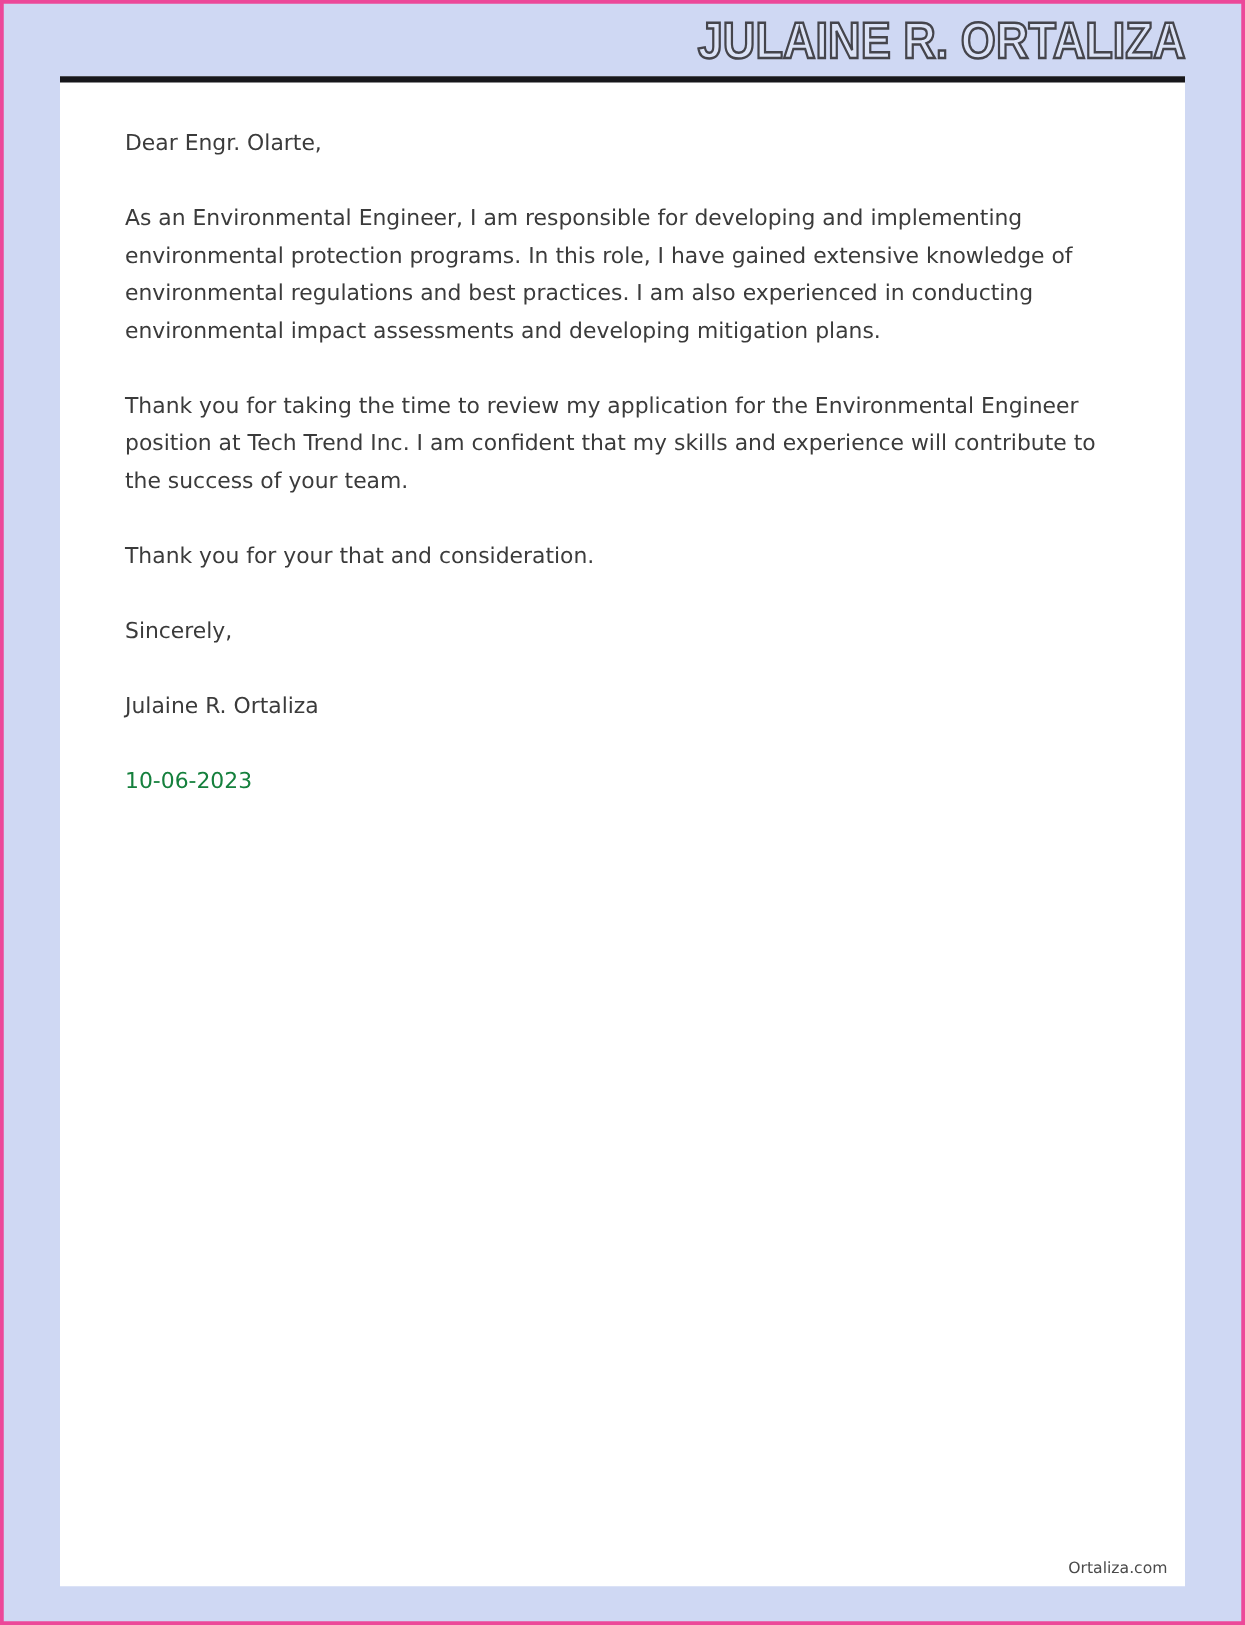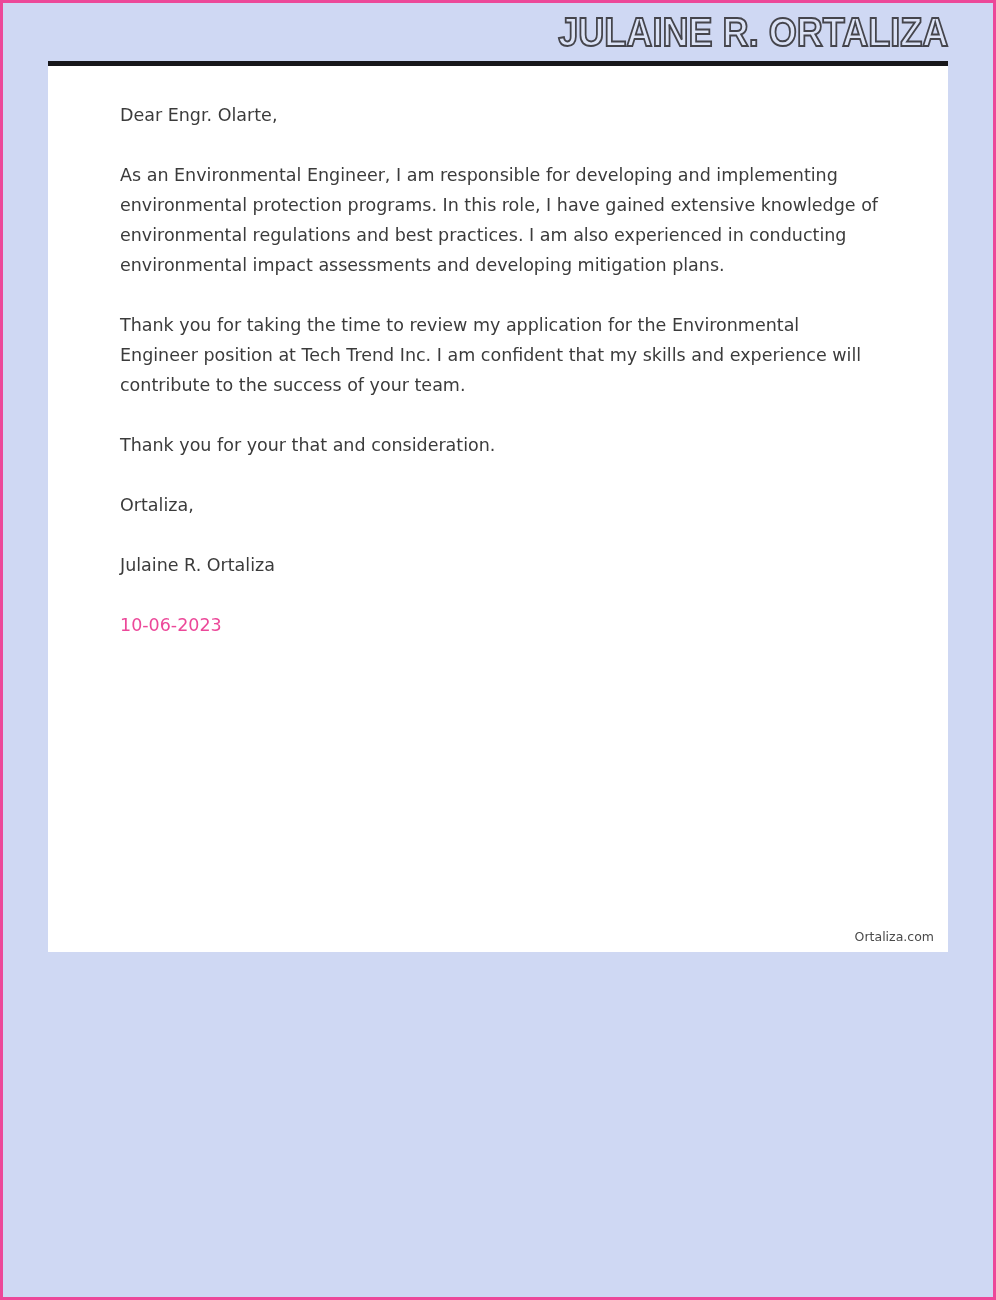--- a/index.html
+++ b/index.html
@@ -35,37 +35,37 @@
     -webkit-text-stroke: 2px #45454c;
     text-stroke: 2px #45454c;
     transform: scaleX(0.88);
     transform-origin: right center;
     white-space: nowrap;
   }
 
   
   .page {
     width: 900px;
-    height: 891px;
+    height: 1208px;
     margin: 2px auto 0 auto;
     background: #ffffff;
     border-top: 5px solid #17171b;
     position: relative;
-    padding: 34px 66px 0 72px;
+    padding: 34px 66px 0 52px;
   }
 
   .letter p {
     font-size: 17.5px;
     line-height: 30px;
     color: #3b3b3b;
     margin-bottom: 30px;
   }
 
   .letter .date {
-    color: #ec4899;
+    color: #15803d;
     margin-top: 22px;
   }
 
   .watermark {
     position: absolute;
     right: 14px;
     bottom: 8px;
     font-size: 12.5px;
     color: #4a4a4a;
   }
@@ -78,21 +78,21 @@
   <div class="header">
     <h1>JULAINE R. ORTALIZA</h1>
   </div>
 
   <div class="page">
     <div class="letter">
       <p>Dear Engr. Olarte,</p>
       <p>As an Environmental Engineer, I am responsible for developing and implementing environmental protection programs. In this role, I have gained extensive knowledge of environmental regulations and best practices. I am also experienced in conducting environmental impact assessments and developing mitigation plans.</p>
       <p>Thank you for taking the time to review my application for the Environmental Engineer position at Tech Trend Inc. I am confident that my skills and experience will contribute to the success of your team.</p>
       <p>Thank you for your that and consideration.</p>
-      <p>Ortaliza,</p>
+      <p>Sincerely,</p>
       <p>Julaine R. Ortaliza</p>
       <p class="date">10-06-2023</p>
     </div>
 
     <div class="watermark">Ortaliza.com</div>
   </div>
 
 </div>
 
 </body></html>

